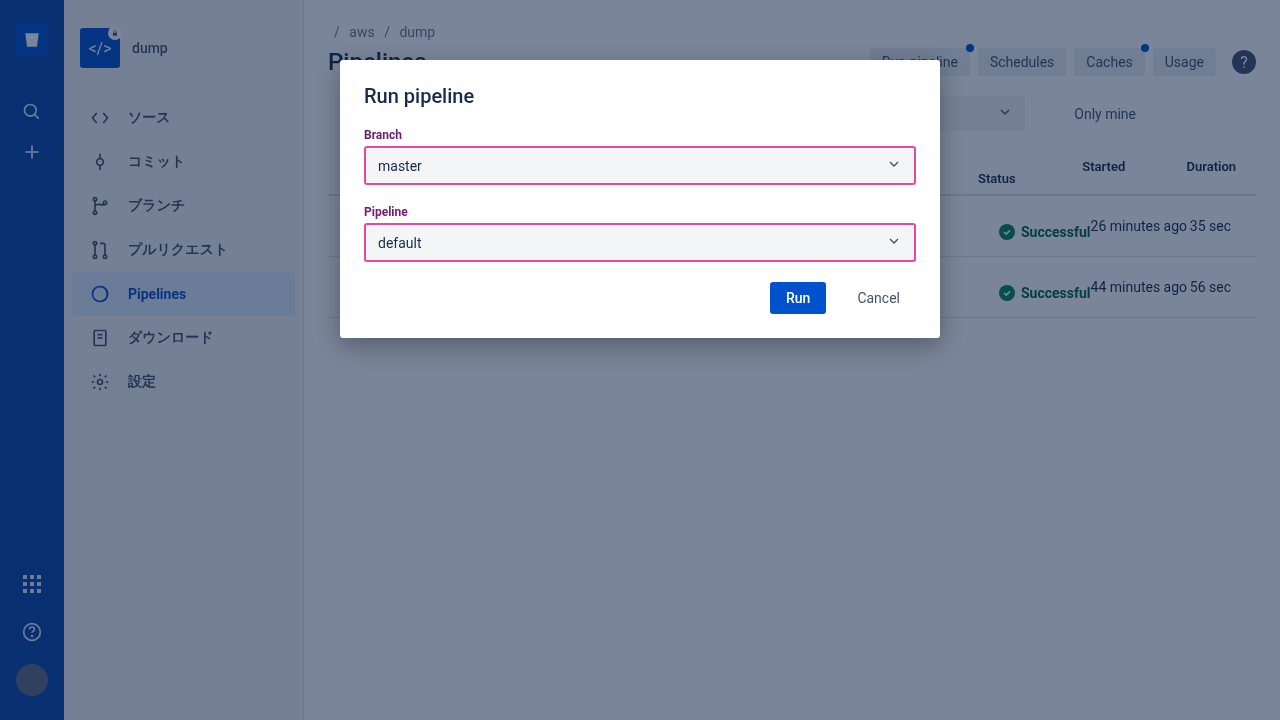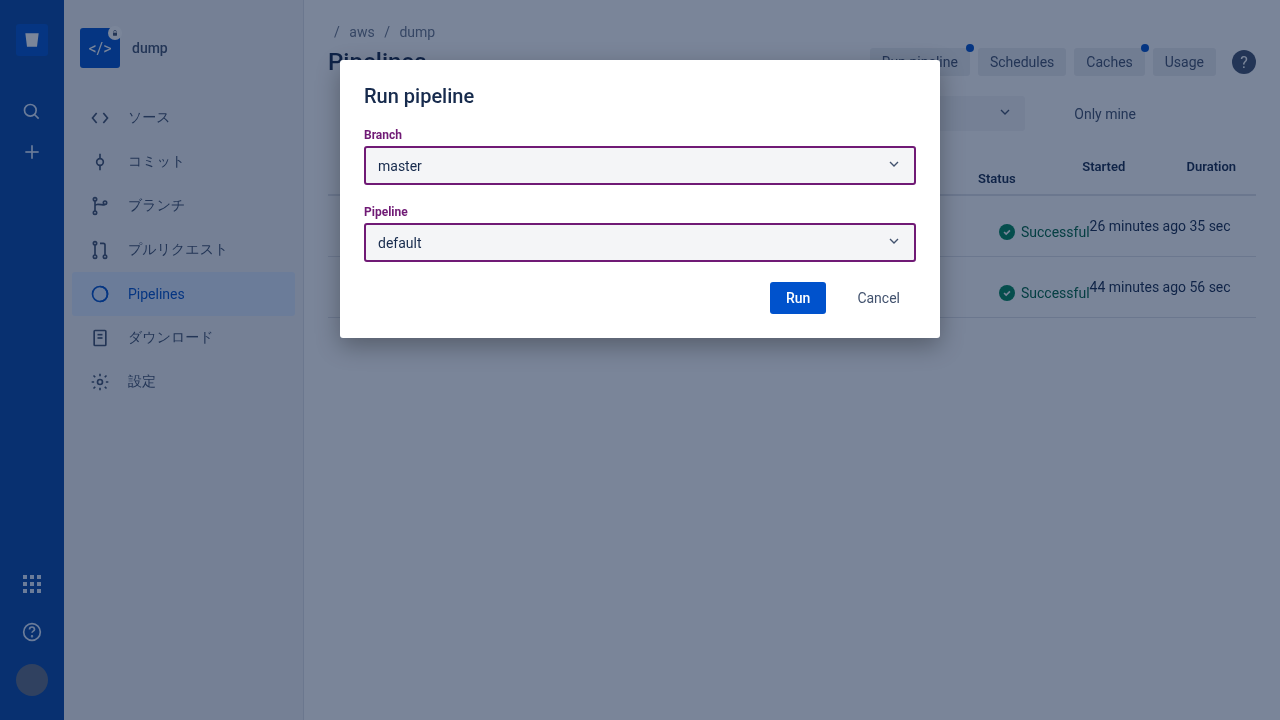--- a/index.html
+++ b/index.html
@@ -12,21 +12,21 @@
 .global-nav .nav-icon { width: 32px; height: 32px; display: flex; align-items: center; justify-content: center; margin-bottom: 8px; color: #deebff; cursor: pointer; border-radius: 50%; }
 .global-nav .bottom-icons { margin-top: auto; margin-bottom: 24px; display: flex; flex-direction: column; align-items: center; gap: 8px; }
 .global-nav .avatar { width: 32px; height: 32px; border-radius: 50%; background: #5e6c84; }
 
 
 .sidebar { position: absolute; left: 64px; top: 0; width: 240px; height: 720px; background: #f4f5f7; border-right: 1px solid #dfe1e6; padding-top: 20px; }
 .sidebar .repo-header { display: flex; align-items: center; padding: 8px 16px; margin-bottom: 20px; }
 .sidebar .repo-icon { width: 40px; height: 40px; background: #0052cc; border-radius: 3px; display: flex; align-items: center; justify-content: center; color: white; font-size: 16px; margin-right: 12px; position: relative; }
 .sidebar .repo-icon .lock-badge { position: absolute; top: -2px; right: -2px; width: 14px; height: 14px; background: white; border-radius: 50%; display: flex; align-items: center; justify-content: center; }
 .sidebar .repo-name { font-size: 14px; font-weight: 500; color: #42526e; }
-.sidebar .nav-item { display: flex; align-items: center; padding: 10px 16px; color: #42526e; font-size: 14px; cursor: pointer; border-radius: 3px; margin: 0 8px; }
+.sidebar .nav-item { display: flex; align-items: center; padding: 10px 16px; color: #42526e; font-size: 14px; cursor: pointer; border-radius: 3px; margin: 0 8px; font-weight: bold; }
 .sidebar .nav-item.active { background: #deebff; color: #0052cc; }
 .sidebar .nav-item .icon { width: 24px; height: 24px; display: flex; align-items: center; justify-content: center; margin-right: 16px; }
 
 
 .main { position: absolute; left: 304px; top: 0; right: 0; height: 612px; padding: 24px; }
 .breadcrumb { font-size: 14px; color: #6b778c; margin-bottom: 8px; }
 .breadcrumb span { margin: 0 6px; }
 .page-header { display: flex; align-items: center; justify-content: space-between; margin-bottom: 20px; }
 .page-title { font-size: 24px; font-weight: 500; color: #172b4d; }
 .header-actions { display: flex; align-items: center; gap: 8px; }
@@ -38,30 +38,30 @@
 .filter-select { display: flex; align-items: center; padding: 8px 12px; background: #f4f5f7; border-radius: 3px; font-size: 14px; color: #42526e; cursor: pointer; }
 .filter-select .chevron { margin-left: 60px; }
 .only-mine { font-size: 14px; color: #42526e; cursor: pointer; margin-left: auto; margin-right: 120px;}
 
 .table { width: 100%; }
 .table-header { display: flex; padding: 8px 0; border-bottom: 2px solid #dfe1e6; font-size: 13px; font-weight: 600; color: #172b4d; }
 .table-row { display: flex; padding: 16px 0; border-bottom: 1px solid #dfe1e6; align-items: center; font-size: 14px; color: #172b4d; }
 .col-status { width: 120px; display: flex; align-items: center; margin-left: 650px; margin-top: 12px;}
 .col-started { width: 120px; }
 .col-duration { width: 80px; }
-.status-badge { display: flex; align-items: center; font-weight: 400; color: #006644; padding-left: 21px; }
+.status-badge { display: flex; align-items: center; font-weight: 700; color: #006644; padding-left: 21px; }
 .status-icon { width: 16px; height: 16px; background: #00875a; border-radius: 50%; display: flex; align-items: center; justify-content: center; margin-right: 6px; }
 
 
 .overlay { position: absolute; inset: 0; background: rgba(9, 30, 66, 0.54); display: flex; align-items: flex-start; justify-content: center; padding-top: 60px; }
 .modal { width: 600px; background: white; border-radius: 3px; padding: 24px; box-shadow: 0 8px 24px rgba(0,0,0,0.3); }
 .modal-title { font-size: 20px; font-weight: 500; color: #172b4d; margin-bottom: 20px; }
 .modal-field { margin-bottom: 20px; }
 .modal-label { font-size: 12px; font-weight: 700; color: #701a75; margin-bottom: 4px; display: block; }
-.modal-select { width: 100%; padding: 8px 12px; background: #f4f5f7; border: 2px solid #701a75; border-radius: 3px; font-size: 14px; color: #172b4d; display: flex; justify-content: space-between; align-items: center; cursor: pointer; }
+.modal-select { width: 100%; padding: 8px 12px; background: #f4f5f7; border: 2px solid #ec4899; border-radius: 3px; font-size: 14px; color: #172b4d; display: flex; justify-content: space-between; align-items: center; cursor: pointer; }
 .modal-actions { display: flex; justify-content: flex-end; gap: 15px; }
 .modal-actions .btn-primary { padding: 8px 16px; background: #0052cc; color: white; border: none; border-radius: 3px; font-size: 14px; font-weight: 500; cursor: pointer; }
 .modal-actions .btn-link { padding: 8px 16px; background: none; color: #42526e; border: none; font-size: 14px; cursor: pointer; }
 
 .chevron-svg { width: 16px; height: 16px; }
 </style>
 </head>
 <body>
 
 <div class="global-nav">

